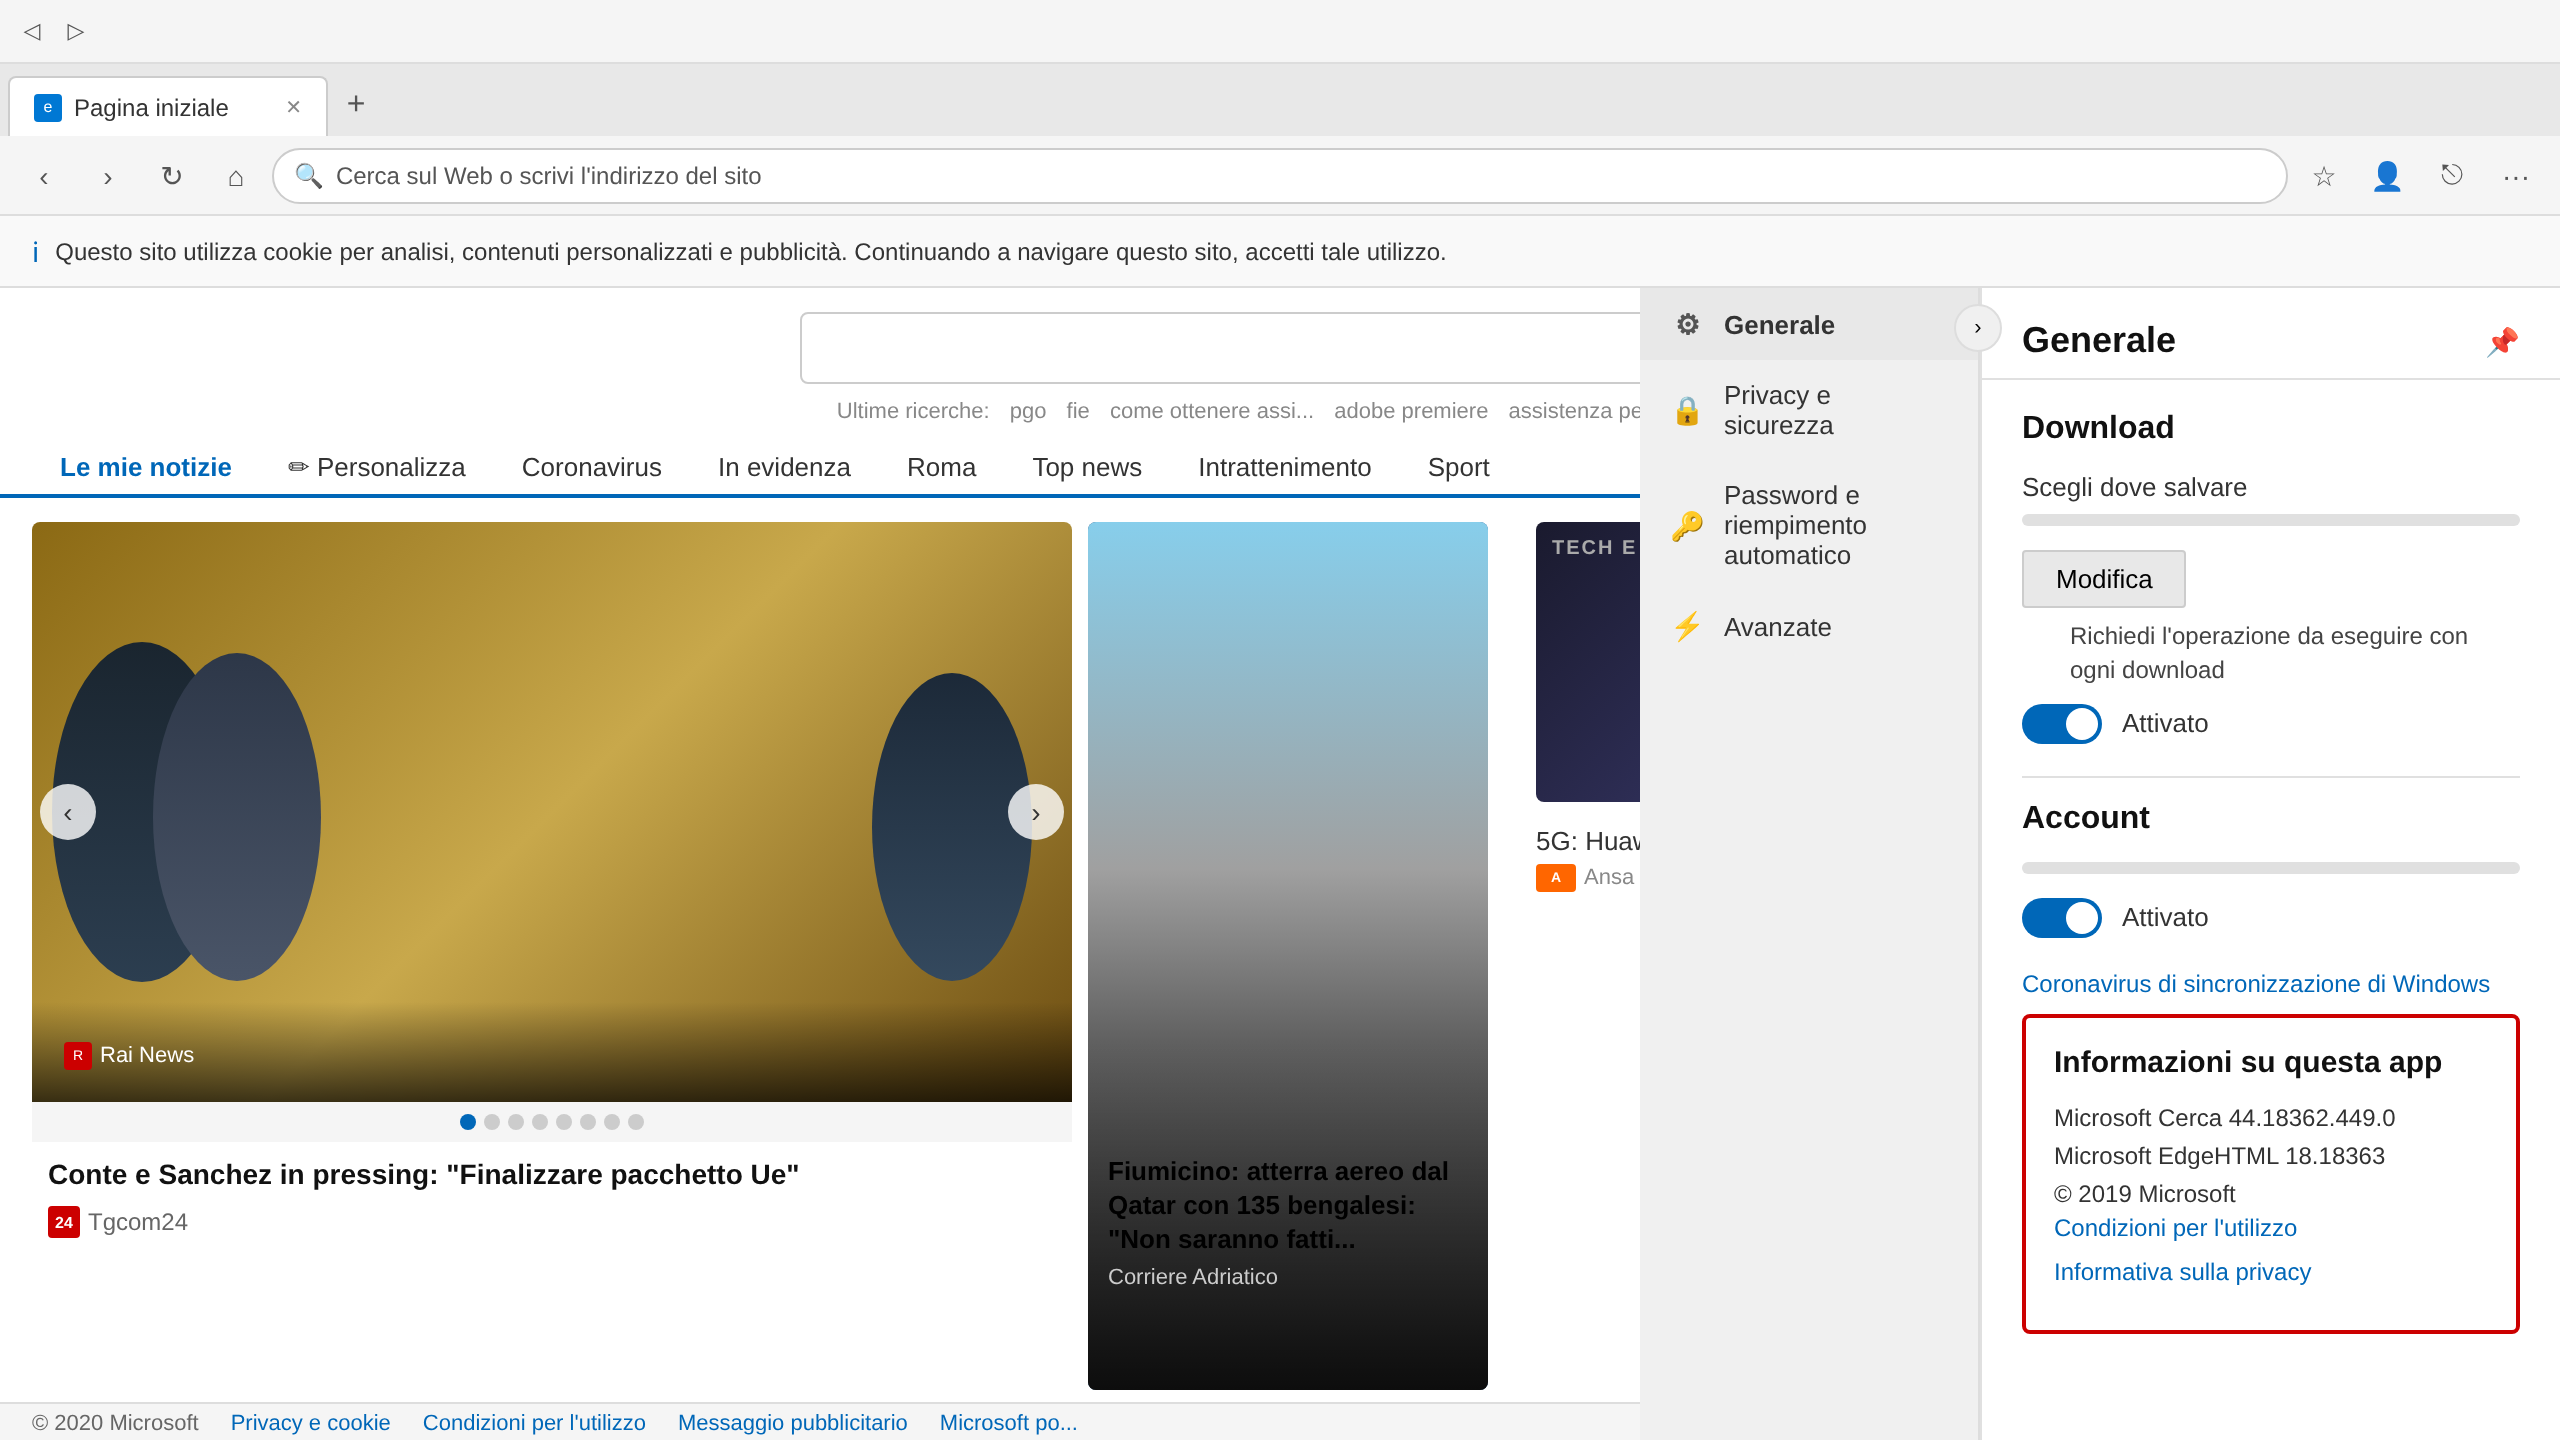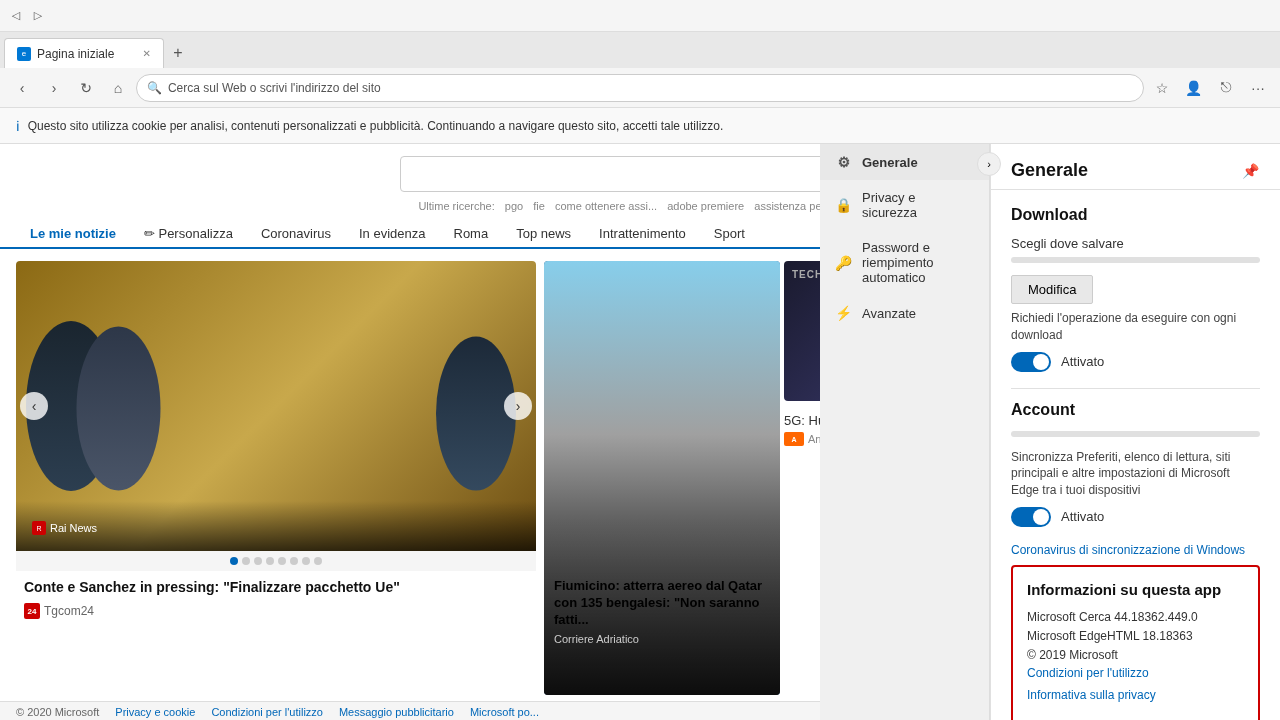--- a/index.html
+++ b/index.html
@@ -177,25 +177,25 @@
     .news-source-small { font-size: 11px; display: flex; align-items: center; gap: 4px; margin-top: 4px; }
     .source-dot { width: 14px; height: 14px; background: #c00; border-radius: 2px; font-size: 7px; color: white; display: flex; align-items: center; justify-content: center; }
     .carousel-dots { display: flex; justify-content: center; gap: 4px; padding: 6px 0; background: #f5f5f5; }
     .dot { width: 8px; height: 8px; border-radius: 50%; background: #ccc; }
     .dot.active { background: #0067b8; }
     .news-prev, .news-next { position: absolute; top: 50%; transform: translateY(-50%); width: 28px; height: 28px; background: rgba(255,255,255,0.8); border-radius: 50%; display: flex; align-items: center; justify-content: center; cursor: pointer; font-size: 14px; color: #333; z-index: 2; }
     .news-prev { left: 4px; }
     .news-next { right: 4px; }
 
     .news-middle {
-      width: 236px;
+      width: 200px;
       display: flex;
       flex-direction: column;
       gap: 8px;
-      margin-right: 4px;
+      margin-right: 24px;
     }
     .news-middle-top {
       flex: 1;
       background: linear-gradient(135deg, #2c5282 0%, #4a90d9 100%);
       position: relative;
       border-radius: 4px;
       overflow: hidden;
     }
     .news-middle-title { font-size: 13px; font-weight: 600; line-height: 1.3; }
     .news-middle-sub { font-size: 11px; color: #ccc; margin-top: 4px; }
@@ -287,21 +287,21 @@
     .setting-button {
       background: #e8e8e8;
       border: 1px solid #ccc;
       padding: 6px 16px;
       font-size: 13px;
       cursor: pointer;
       border-radius: 2px;
       margin-bottom: 6px;
       display: inline-block;
     }
-    .setting-desc { font-size: 12px; color: #444; line-height: 1.4; margin-bottom: 8px; }
+    .setting-desc { font-size: 12px; color: #444; line-height: 1.4; margin-bottom: 8px; margin-left: 24px; }
     .toggle-row { display: flex; align-items: center; gap: 10px; margin-bottom: 16px; }
     .toggle {
       width: 40px;
       height: 20px;
       background: #0067b8;
       border-radius: 10px;
       position: relative;
       cursor: pointer;
     }
     .toggle-knob {
@@ -545,21 +545,20 @@
           <div class="toggle-knob"></div>
         </div>
         <span class="toggle-text">Attivato</span>
       </div>
 
       <div class="divider"></div>
 
       
       <div class="section-title">Account</div>
       <div class="setting-bar"></div>
-      <div class="setting-desc">Sincronizza Preferiti, elenco di lettura, siti principali e altre impostazioni di Microsoft Edge tra i tuoi dispositivi</div>
       <div class="toggle-row">
         <div class="toggle">
           <div class="toggle-knob"></div>
         </div>
         <span class="toggle-text">Attivato</span>
       </div>
       <span class="link-text">Coronavirus di sincronizzazione di Windows</span>
 
       
       <div class="info-box">

